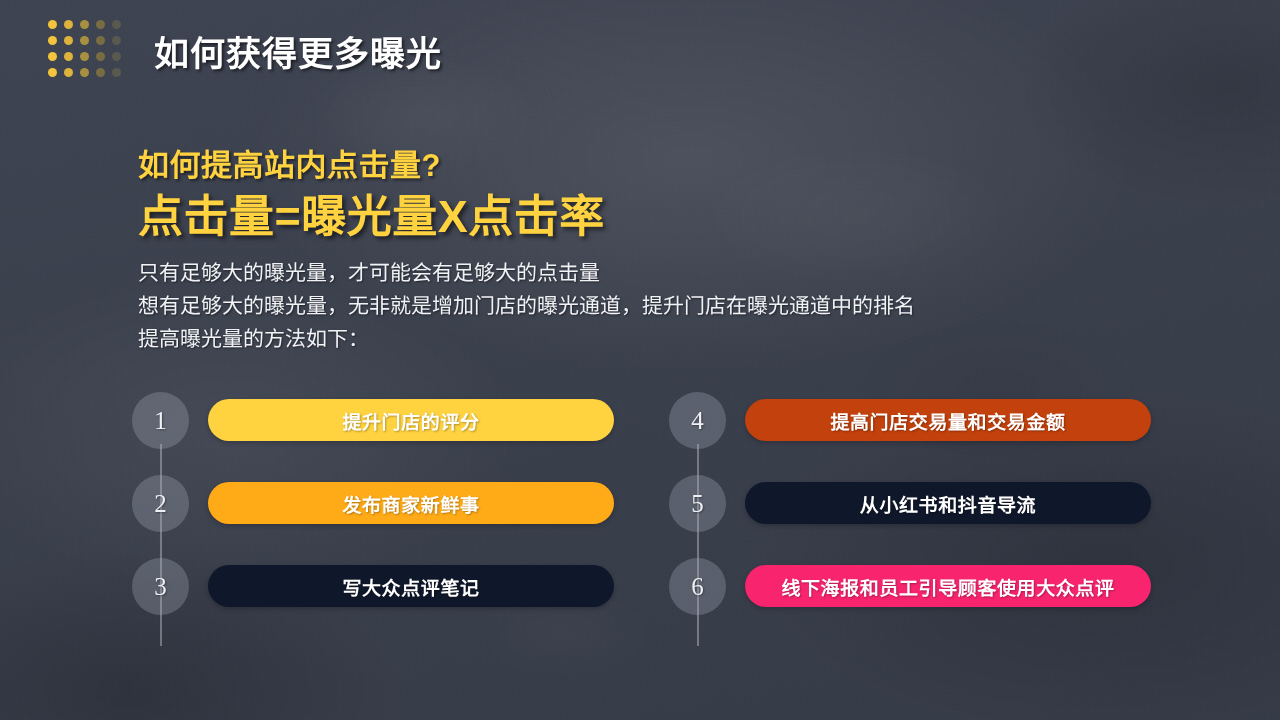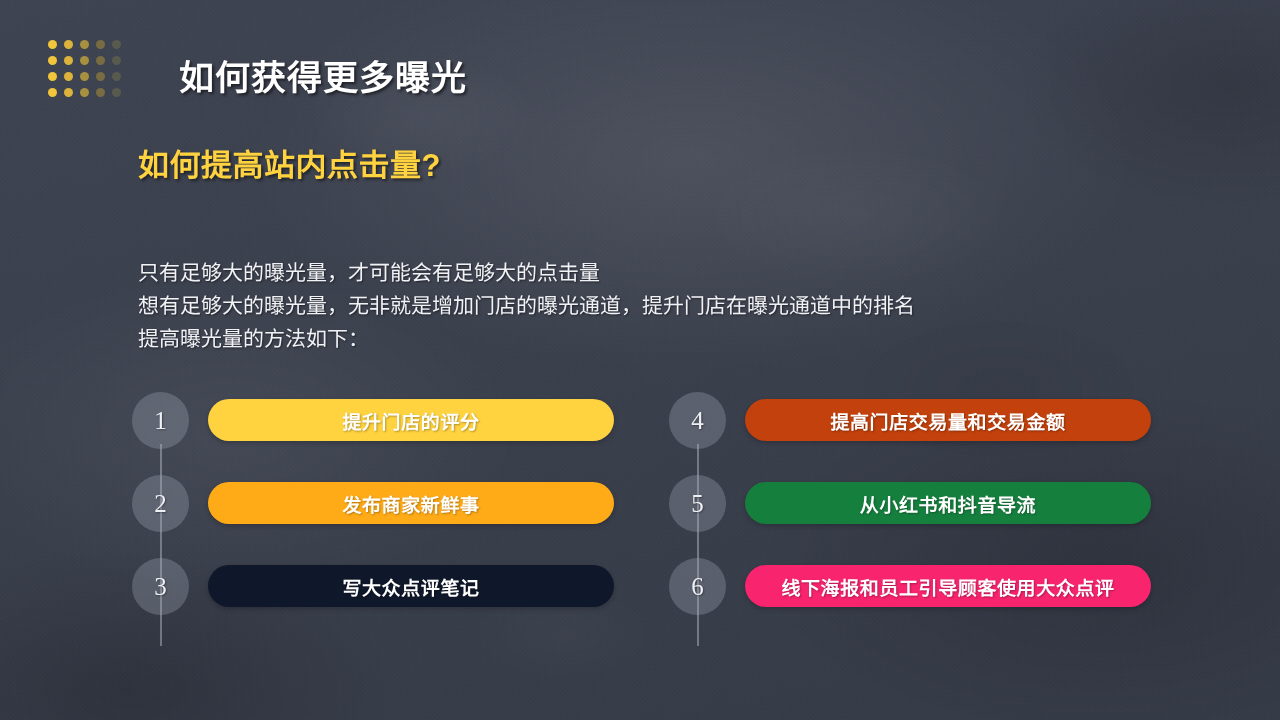--- a/index.html
+++ b/index.html
@@ -46,21 +46,21 @@
       radial-gradient(ellipse 160px 80px at 44% 88%, rgba(255,255,255,.04), rgba(255,255,255,0) 70%),
       radial-gradient(ellipse 200px 100px at 78% 54%, rgba(0,0,0,.09), rgba(0,0,0,0) 72%);
   }
 
   .content{ position:absolute; inset:0; }
 
   
   .header{
     position:absolute; left:0; top:0;
     width:100%; height:100px;
-    display:flex; align-items:flex-end;gap:25px;
+    display:flex; align-items:center;
   }
   .dot-grid{
     margin-left:48px;
     display:grid;
     grid-template-columns:repeat(5,12px);
     grid-auto-rows:12px;
     gap:4px 4px;
     flex:0 0 auto;
   }
   .dot{ width:9px; height:9px; border-radius:50%; }
@@ -191,20 +191,21 @@
           <span class="dot" style="background: rgb(221, 179, 60);"></span>
           <span class="dot" style="background: rgb(167, 145, 64);"></span>
           <span class="dot" style="background: rgb(122, 108, 66);"></span>
           <span class="dot" style="background: rgb(88, 90, 78);"></span>
         </div>
       <div class="header-title">如何获得更多曝光</div>
     </div>
 
     <div class="sub-heading">如何提高站内点击量?</div>
 
+    <div class="formula">点击量=曝光量X点击率</div>
 
     <div class="body-text">
       <p>只有足够大的曝光量，才可能会有足够大的点击量</p>
       <p>想有足够大的曝光量，无非就是增加门店的曝光通道，提升门店在曝光通道中的排名</p>
       <p>提高曝光量的方法如下：</p>
     </div>
 
     <div class="columns">
 
       <div class="column">
@@ -229,21 +230,21 @@
       <div class="column">
         <div class="connector"></div>
 
         <div class="step">
           <div class="num-circle">4</div>
           <div class="pill" style="background: #c2410c;">提高门店交易量和交易金额</div>
         </div>
 
         <div class="step">
           <div class="num-circle">5</div>
-          <div class="pill" style="background: #15803d;">从小红书和抖音导流</div>
+          <div class="pill" style="background: #0f172a;">从小红书和抖音导流</div>
         </div>
 
         <div class="step">
           <div class="num-circle">6</div>
           <div class="pill" style="background: rgb(248, 36, 110);">线下海报和员工引导顾客使用大众点评</div>
         </div>
       </div>
 
     </div>
   </div>

